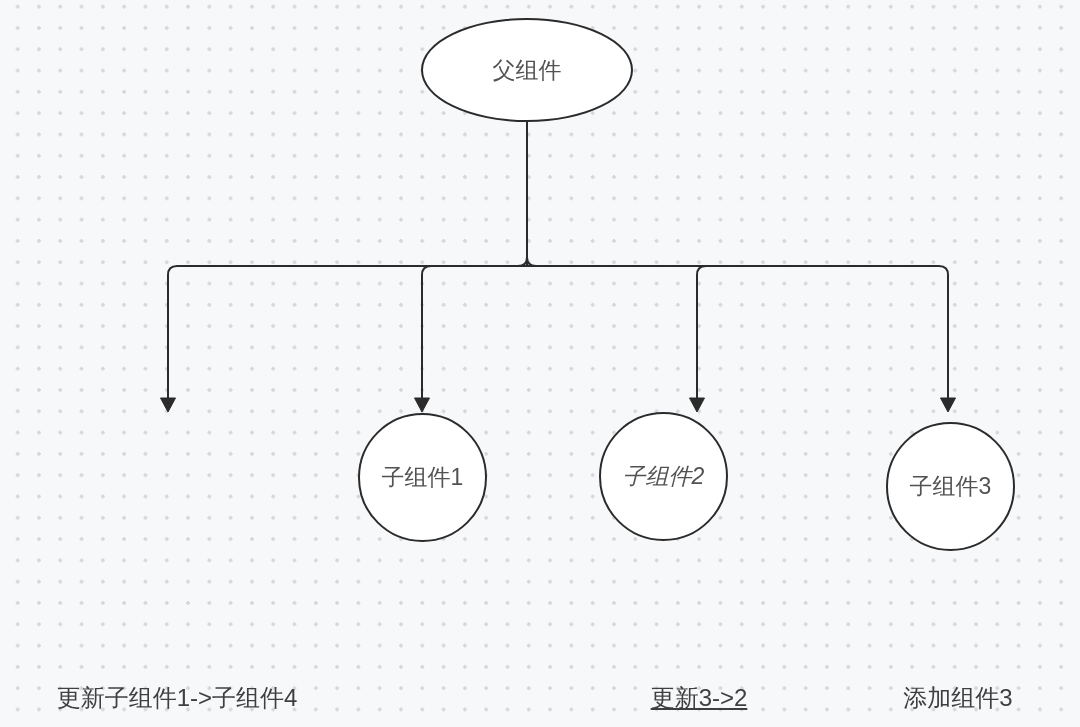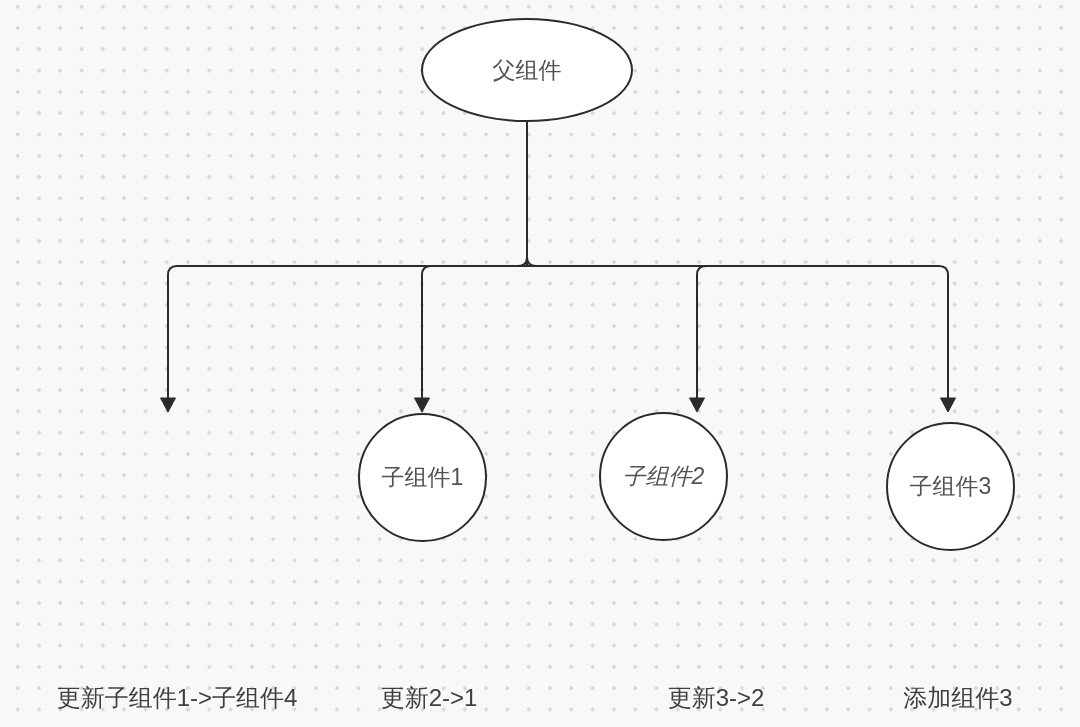--- a/index.html
+++ b/index.html
@@ -106,17 +106,16 @@
 
   <div class="node circle" style="left:599px; top:412px;font-style:italic;">
     <span>子组件2</span>
   </div>
 
   <div class="node circle" style="left:886px; top:422px;">
     <span>子组件3</span>
   </div>
 
   <div class="caption" style="left:177px;">更新子组件1-&gt;子组件4</div>
-  <div class="caption" style="left:429px;">更新2-&gt;1</div>
-  <div class="caption" style="left:716px;">更新3-&gt;2</div>
+  <div class="caption" style="left:699px;text-decoration:underline;">更新3-&gt;2</div>
   <div class="caption" style="left:958px;text-align:right;">添加组件3</div>
 
 </div>
 
 </body></html>

